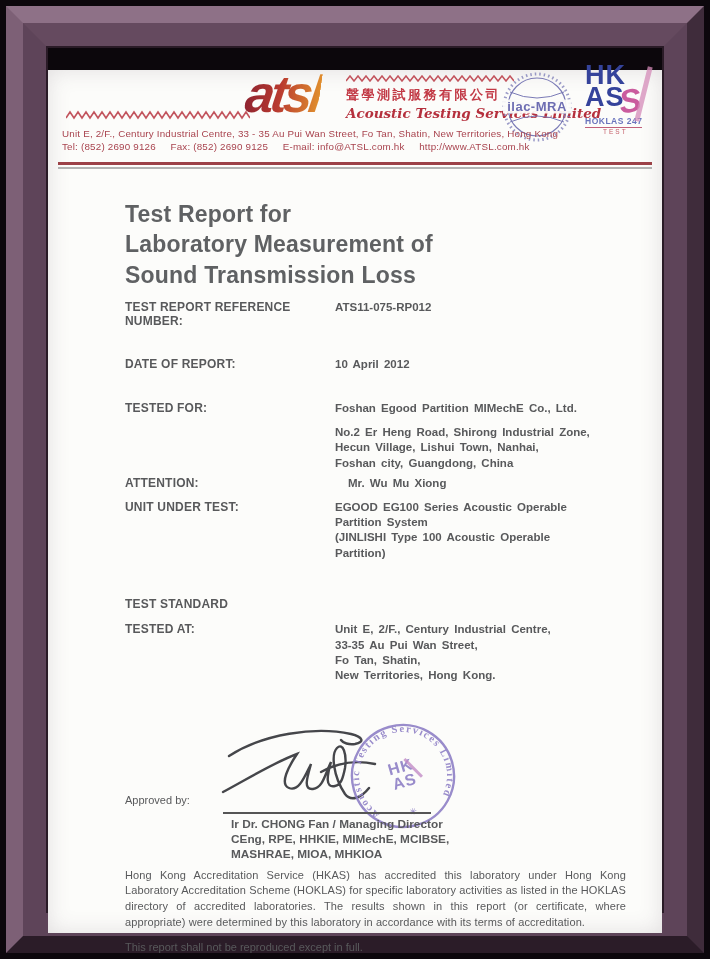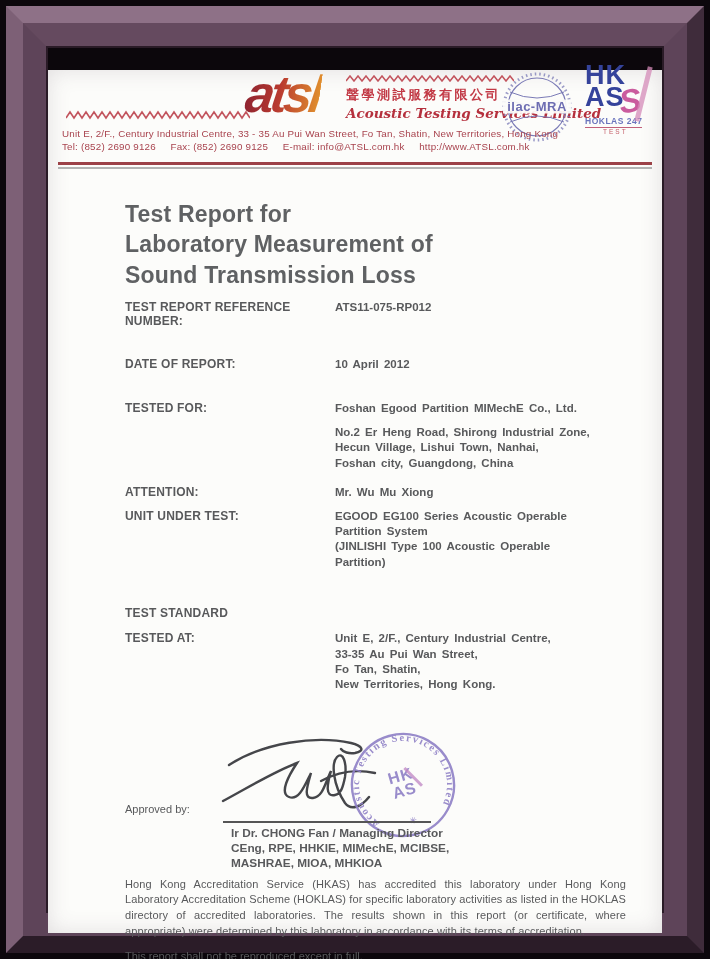--- a/index.html
+++ b/index.html
@@ -61,21 +61,21 @@
   .doc-body { padding:0 36px 0 77px; }
   .doc-title { margin-top:30px; font-size:23px; font-weight:bold; color:#5f6163;
                line-height:1.32; letter-spacing:.2px; }
 
   .fields { margin-top:10px; }
   .frow { display:flex; align-items:flex-start; }
   .flabel { width:210px; flex:0 0 210px; font-size:12px; font-weight:bold;
             letter-spacing:.2px; }
   .fvalue { flex:1; font-size:11.5px; font-weight:bold; white-space:pre-line;
             line-height:1.34; word-spacing:2px; }
-  .mt-15 { margin-top:29px; } .mt-13 { margin-top:14px; }
+  .mt-15 { margin-top:29px; } .mt-13 { margin-top:5px;gap:13px; }
   .mt-8  { margin-top:8px; }  .mt-20 { margin-top:36px; } .mt-11 { margin-top:11px; }
 
   
   .approval { position:relative; height:132px; margin-top:38px; }
   .signature { position:absolute; left:96px; top:-6px; }
   .stamp { position:absolute; left:222px; top:-2px; transform:rotate(-16deg); opacity:.9; }
   .approved-by { position:absolute; left:0; top:72px; font-size:11px; }
   .sig-line { position:absolute; left:98px; top:90px; width:208px;
               border-bottom:2px solid #555; }
   .approver { position:absolute; left:106px; top:95px; font-size:11.8px; font-weight:bold;

